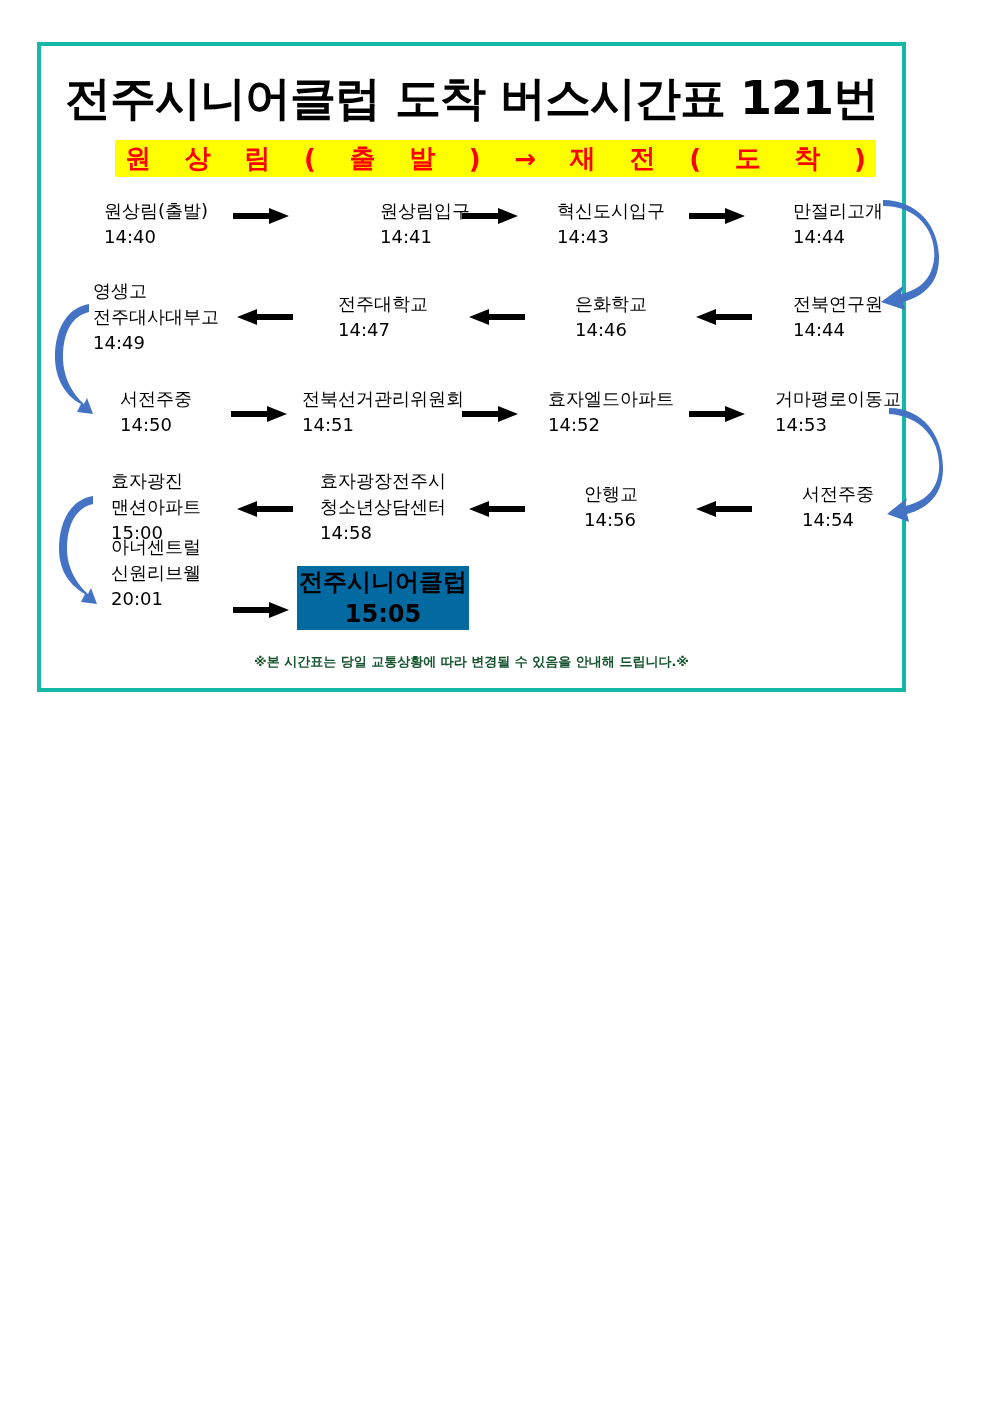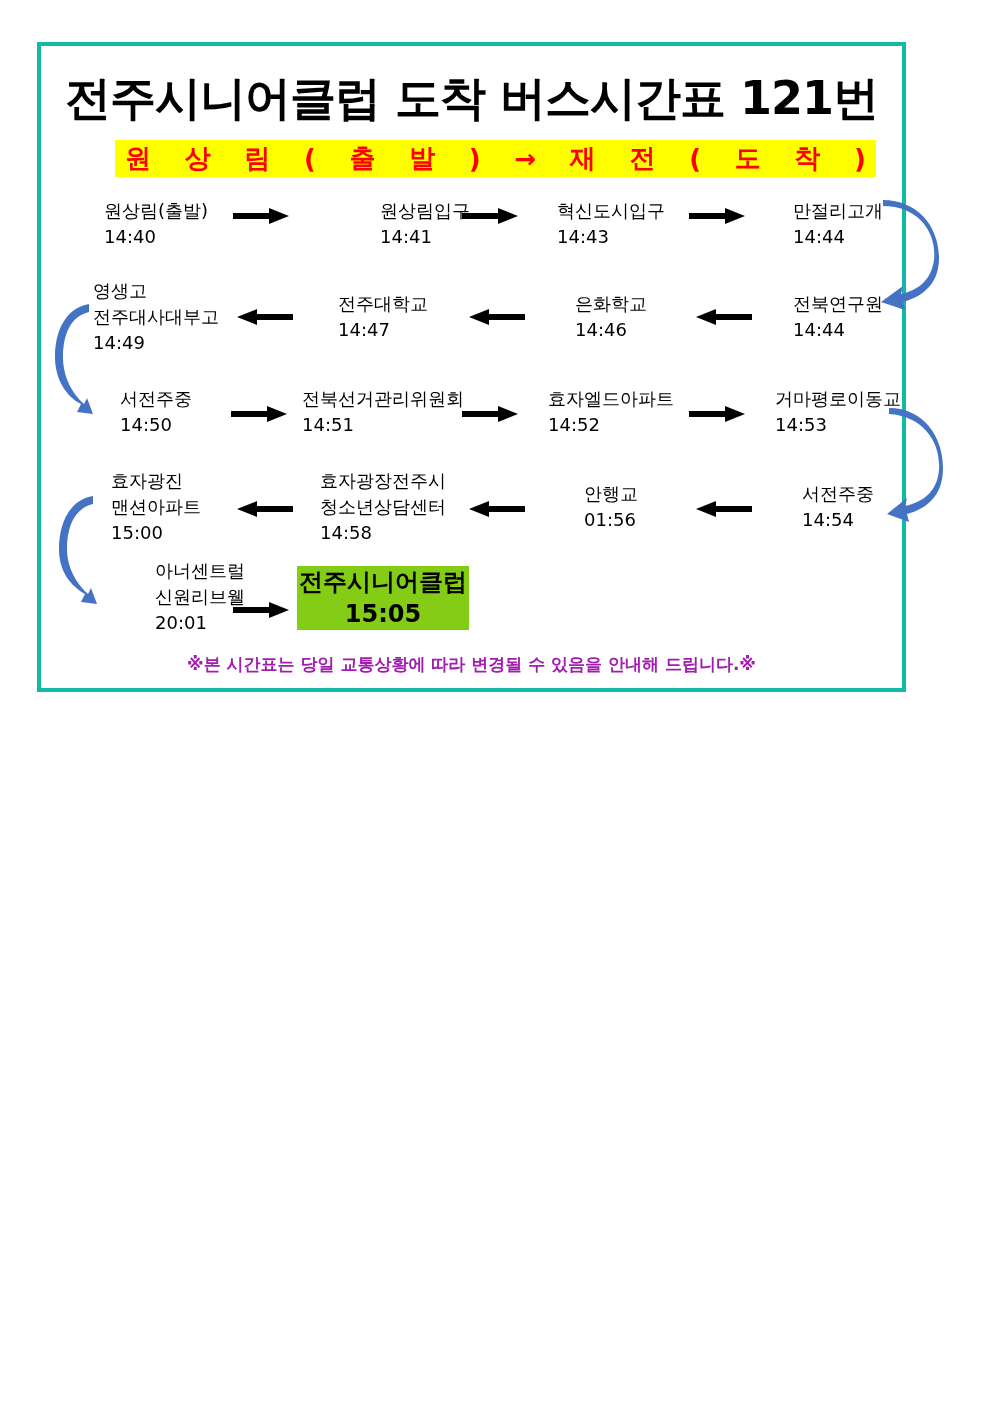--- a/index.html
+++ b/index.html
@@ -14,24 +14,24 @@
               display:flex; justify-content:space-between; align-items:center;
               padding:0 10px; box-sizing:border-box; }
   .subtitle span { display:inline-block; }
   .stop { position:absolute; font-size:18px; line-height:26px;
           transform:translateX(-50%); white-space:nowrap; }
   .stop .name, .stop .time { display:block; }
   .arrow { position:absolute; width:56px; height:16px; }
   .curve { position:absolute; }
   .final { position:absolute; transform:translateX(-50%); text-align:center;
            font-weight:bold; font-size:24px; line-height:32px; }
-  .final span { background:#84cc16; display:inline-block; padding:0 2px; }
+  .final span { background:#0369a1; display:inline-block; padding:0 2px; }
   .final .fname, .final .ftime { display:block; }
   .notice { position:absolute; left:0; width:100%; top:607px; text-align:center;
-            color:#a21caf; font-weight:bold; font-size:17px; }
+            color:#14532d; font-weight:bold; font-size:13px; }
 </style>
 </head>
 <body>
 
 <div class="frame">
 
   <div class="title">전주시니어클럽 도착 버스시간표 121번</div>
 
   <div class="subtitle">
     <span>원</span>
@@ -149,42 +149,42 @@
     <span class="name">맨션아파트</span>
     <span class="time">15:00</span>
   </div>
   <div class="stop" style="left:342px; top:422px;">
     <span class="name">효자광장전주시</span>
     <span class="name">청소년상담센터</span>
     <span class="time">14:58</span>
   </div>
   <div class="stop" style="left:570px; top:435px;">
     <span class="name">안행교</span>
-    <span class="time">01:56</span>
+    <span class="time">14:56</span>
   </div>
   <div class="stop" style="left:797px; top:435px;">
     <span class="name">서전주중</span>
     <span class="time">14:54</span>
   </div>
 
   <svg class="arrow" style="left:196px; top:455px;" viewBox="0 0 56 16">
       <polygon points="56,5 20,5 20,0 0,8 20,16 20,11 56,11" fill="#000"></polygon>
     </svg>
   <svg class="arrow" style="left:428px; top:455px;" viewBox="0 0 56 16">
       <polygon points="56,5 20,5 20,0 0,8 20,16 20,11 56,11" fill="#000"></polygon>
     </svg>
   <svg class="arrow" style="left:655px; top:455px;" viewBox="0 0 56 16">
       <polygon points="56,5 20,5 20,0 0,8 20,16 20,11 56,11" fill="#000"></polygon>
     </svg>
 
   <svg class="curve" style="left:16px; top:448px; width:40px; height:112px;" viewBox="0 0 40 112">
     <path d="M36,2 C12,6 2,30 2,55 C2,78 14,92 28,100 L24,108 L40,110 L34,94 L31,100 C20,90 10,74 10,55 C10,32 18,14 36,10 Z" fill="#4472c4"></path>
   </svg>
 
-  <div class="stop" style="left:115px; top:512px;margin-left:44px;">
+  <div class="stop" style="left:115px; top:488px;">
     <span class="name">아너센트럴</span>
     <span class="name">신원리브웰</span>
     <span class="time">20:01</span>
   </div>
   <svg class="arrow" style="left:192px; top:556px;" viewBox="0 0 56 16">
       <polygon points="0,5 36,5 36,0 56,8 36,16 36,11 0,11" fill="#000"></polygon>
     </svg>
 
   <div class="final" style="left:342px; top:520px;">
     <span class="fname">전주시니어클럽</span>

